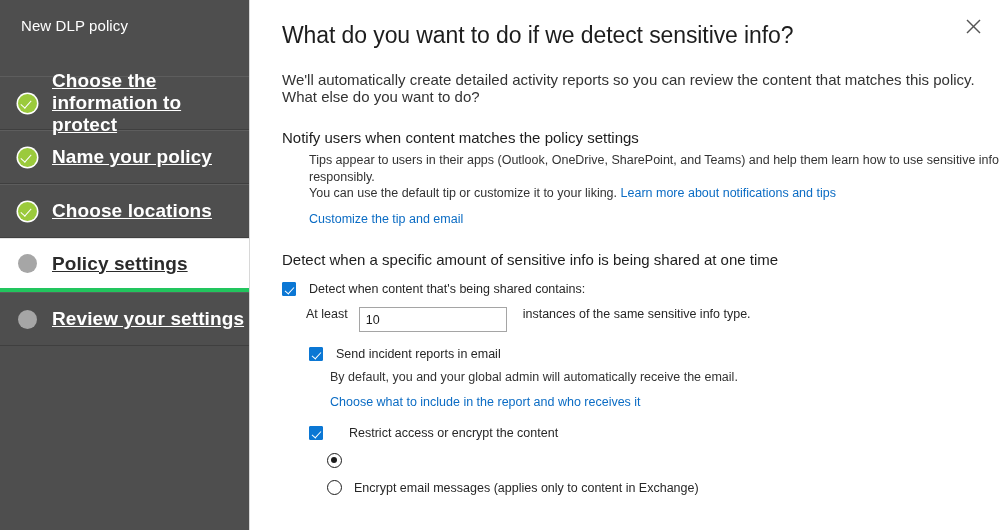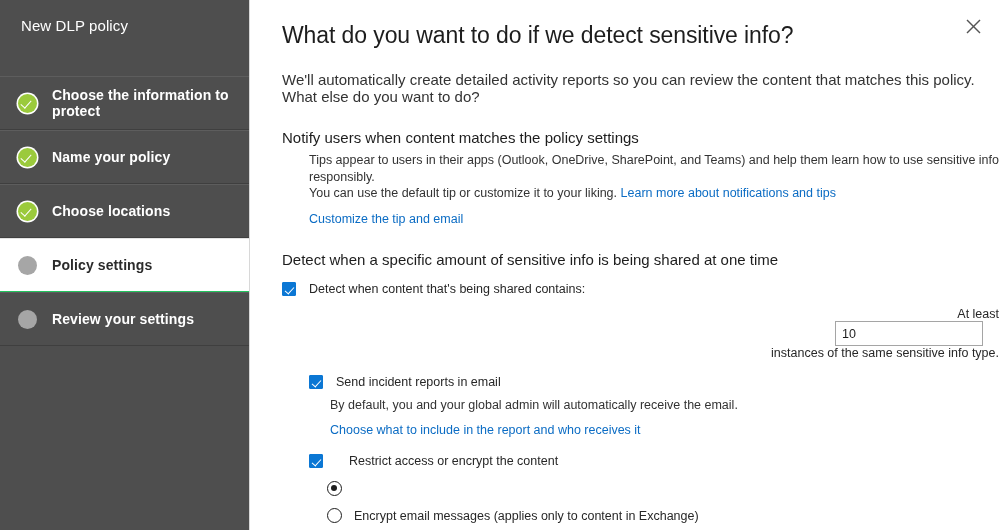--- a/index.html
+++ b/index.html
@@ -45,21 +45,21 @@
     align-items: center;
     padding-left: 12px;
     border-top: 1px solid #5d5d5d;
     border-bottom: 1px solid #3f3f3f;
     cursor: pointer;
     background: #4e4e4e;
   }
   .nav-item.current {
     background: #ffffff;
     border-top: 1px solid #e3e3e3;
-    border-bottom: 1px solid #22c55e;
+    border-bottom: 4px solid #22c55e;
   }
   .nav-bullet {
     width: 19px;
     height: 19px;
     border-radius: 50%;
     flex: 0 0 19px;
     margin-left: 6px;
     margin-right: 15px;
     position: relative;
     display: inline-block;
@@ -74,24 +74,25 @@
     left: 5px;
     top: 4px;
     width: 5px;
     height: 9px;
     border: solid #ffffff;
     border-width: 0 1.6px 1.6px 0;
     transform: rotate(42deg);
   }
   .nav-bullet.pending { background: #a6a6a6; }
   .nav-label {
-    font-size: 14px;
+    font-size: 19px;
     font-weight: bold;
     color: #ffffff;
     letter-spacing: 0.1px;
+    text-decoration: underline;
   }
   .nav-item.current .nav-label { color: #2b2b2b; }
 
   
   .main {
     flex: 1 1 auto;
     position: relative;
     padding: 0 0 0 32px;
     background: #ffffff;
   }
@@ -175,24 +176,23 @@
   .lnk {
     color: #0b6cc4;
     text-decoration: none;
     cursor: pointer;
   }   
   .indent-b { padding-left: 27px; }
   .indent-d { padding-left: 48px; }
 
   .atleast-row {
     display: flex;
-    align-items: flex-end;
+    align-items: flex-start;
     padding-top: 10px;
     padding-left: 24px;
-    flex-direction: column;
   }
   .atleast-lbl { font-size: 12.5px; color: #272727; }
   .num-input {
     width: 148px;
     height: 25px;
     margin-left: 11px;
     margin-right: 16px;
     border: 1px solid #a5a5a5;
     font-size: 12.5px;
     font-family: "Liberation Sans", sans-serif;

